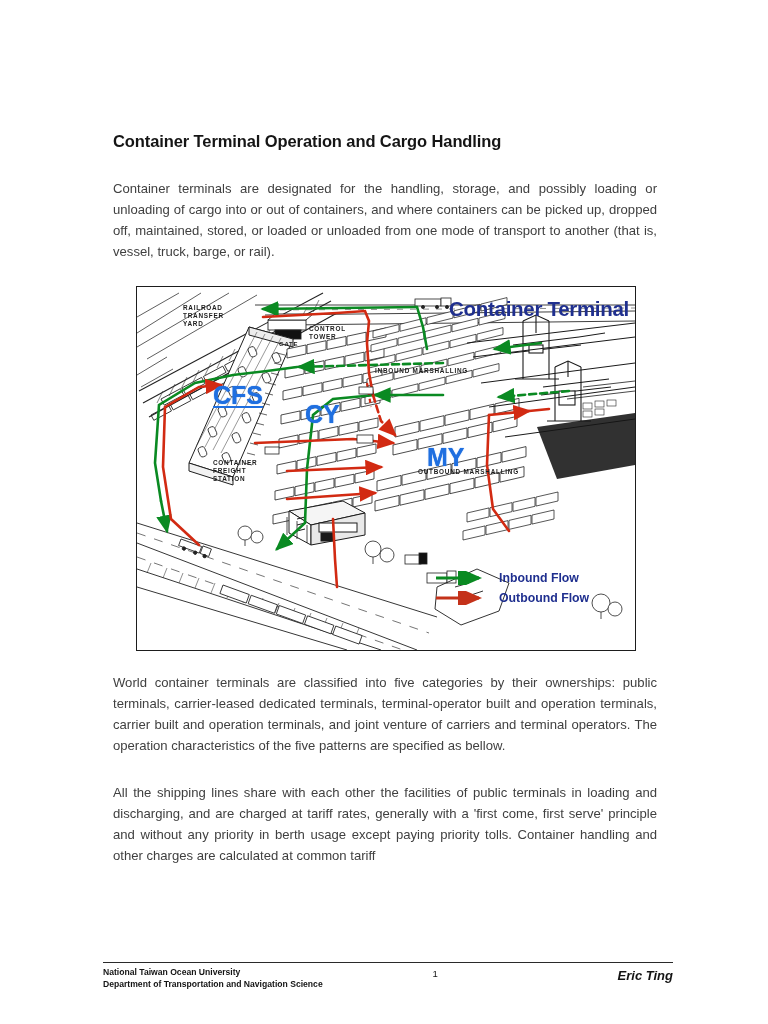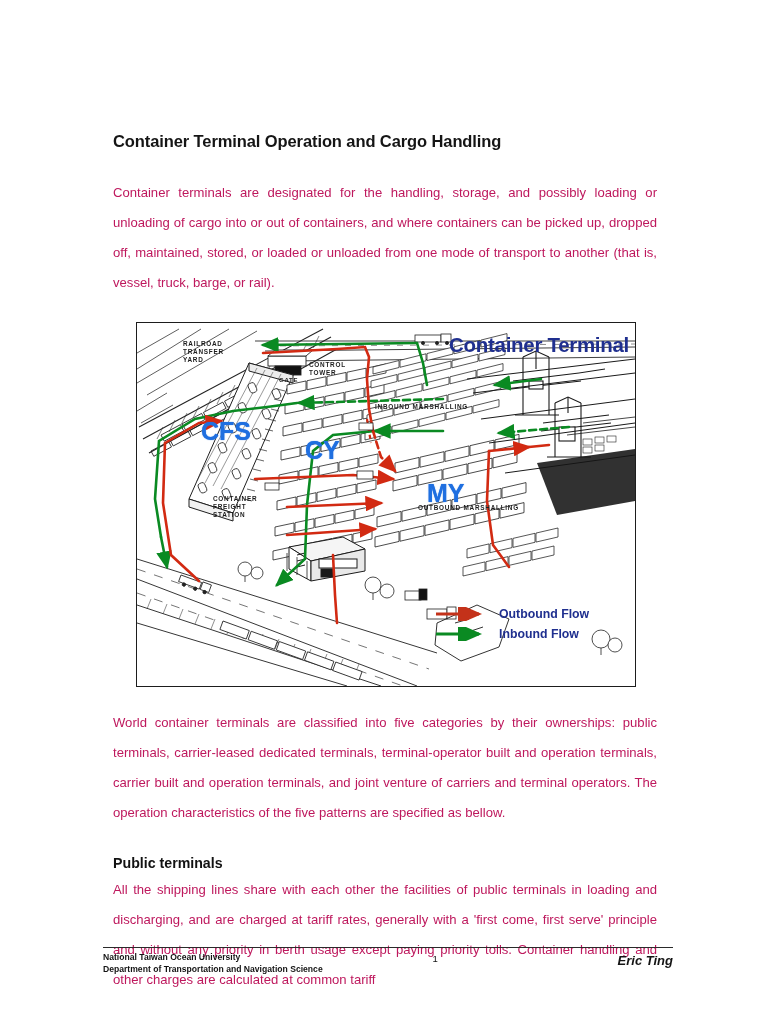--- a/index.html
+++ b/index.html
@@ -31,24 +31,24 @@
   h1.doc-title {
     font-size: 16.5px;
     font-weight: bold;
     letter-spacing: -0.1px;
     margin: 0 0 26px 0;
     line-height: 1.2;
     color: #151515;
   }
   p.body-par {
     font-size: 13.1px;
-    line-height: 30px;
+    line-height: 21px;
     margin: 0;
     text-align: justify;
-    color: #be185d;
+    color: #404040;
   }
   h2.section-head {
     font-size: 14.2px;
     font-weight: bold;
     margin: 0 0 2px 0;
     line-height: 1.35;
     color: #121212;
   }
   .gap-after-p1 { height: 24px; }
   .gap-before-p2 { height: 21px; }
@@ -88,21 +88,21 @@
     font-family: "Liberation Sans", sans-serif;
   }
   .yard-tag {
     position: absolute;
     font-size: 25px;
     font-weight: bold;
     color: #1f6fe0;
     letter-spacing: 0px;
     text-shadow: 0 0 1px #1f6fe0;
   }
-  .tag-cfs { left: 64px; top: 94px; }
+  .tag-cfs { left: 76px; top: 94px; text-decoration: underline; }
   .tag-cy  { left: 168px; top: 113px; text-align: right; }
   .tag-my  { left: 290px; top: 112px; margin-top: 44px; }
 
   .fig-label {
     position: absolute;
     font-size: 6.4px;
     font-weight: bold;
     color: #1c1c1c;
     letter-spacing: 0.75px;
     line-height: 8.2px;
@@ -133,21 +133,21 @@
     color: #1f2f8f;
     margin-left: 8px;
     white-space: nowrap;
   }
 
   
   .footer {
     position: absolute;
     left: 103px;
     right: 95px;
-    bottom: 49px;
+    bottom: 34px;
     border-top: 1.3px solid #2a2a2a;
     padding-top: 4px;
     display: flex;
     align-items: flex-start;
     justify-content: space-between;
   }
   .footer-left {
     font-size: 8.6px;
     font-weight: bold;
     line-height: 11.4px;
@@ -670,51 +670,50 @@
         <div class="fig-label lbl-cfs-stn">
           <div>CONTAINER</div>
           <div>FREIGHT</div>
           <div>STATION</div>
         </div>
 
         <div class="legend">
           <div class="legend-row">
             <svg class="legend-arrow" viewBox="0 0 58 14">
               <defs>
+                  <marker id="lg" markerWidth="8" markerHeight="7" refX="7" refY="3.5" orient="auto">
+                <path d="M0,0 L8,3.5 L0,7 z" fill="#0a8a22"></path>
+                  </marker>
+                </defs>
+              <line x1="3" y1="7" x2="46" y2="7" stroke="#0a8a22" stroke-width="3" marker-end="url(#lg)"></line>
+            </svg>
+            <span class="legend-label">Inbound Flow</span>
+          </div>
+          <div class="legend-row">
+            <svg class="legend-arrow" viewBox="0 0 58 14">
+              <defs>
                   <marker id="lr" markerWidth="8" markerHeight="7" refX="7" refY="3.5" orient="auto">
                 <path d="M0,0 L8,3.5 L0,7 z" fill="#c4321a"></path>
                   </marker>
                 </defs>
               <line x1="3" y1="7" x2="46" y2="7" stroke="#c4321a" stroke-width="3" marker-end="url(#lr)"></line>
             </svg>
             <span class="legend-label">Outbound Flow</span>
           </div>
-          <div class="legend-row">
-            <svg class="legend-arrow" viewBox="0 0 58 14">
-              <defs>
-                  <marker id="lg" markerWidth="8" markerHeight="7" refX="7" refY="3.5" orient="auto">
-                <path d="M0,0 L8,3.5 L0,7 z" fill="#0a8a22"></path>
-                  </marker>
-                </defs>
-              <line x1="3" y1="7" x2="46" y2="7" stroke="#0a8a22" stroke-width="3" marker-end="url(#lg)"></line>
-            </svg>
-            <span class="legend-label">Inbound Flow</span>
-          </div>
         </div>
 
       </div>
     </div>
 
     <div class="gap-before-p2"></div>
 
     <p class="body-par">World container terminals are classified into five categories by their ownerships: public terminals, carrier-leased dedicated terminals, terminal-operator built and operation terminals, carrier built and operation terminals, and joint venture of carriers and terminal operators. The operation characteristics of the five patterns are specified as bellow.</p>
 
     <div class="gap-before-sec"></div>
 
-    <h2 class="section-head">Public terminals</h2>
 
     <p class="body-par">All the shipping lines share with each other the facilities of public terminals in loading and discharging, and are charged at tariff rates, generally with a 'first come, first serve' principle and without any priority in berth usage except paying priority tolls. Container handling and other charges are calculated at common tariff</p>
 
   </div>
 
   <div class="footer">
     <div class="footer-left">
       <div>National Taiwan Ocean University</div>
       <div>Department of Transportation and Navigation Science</div>
     </div>

